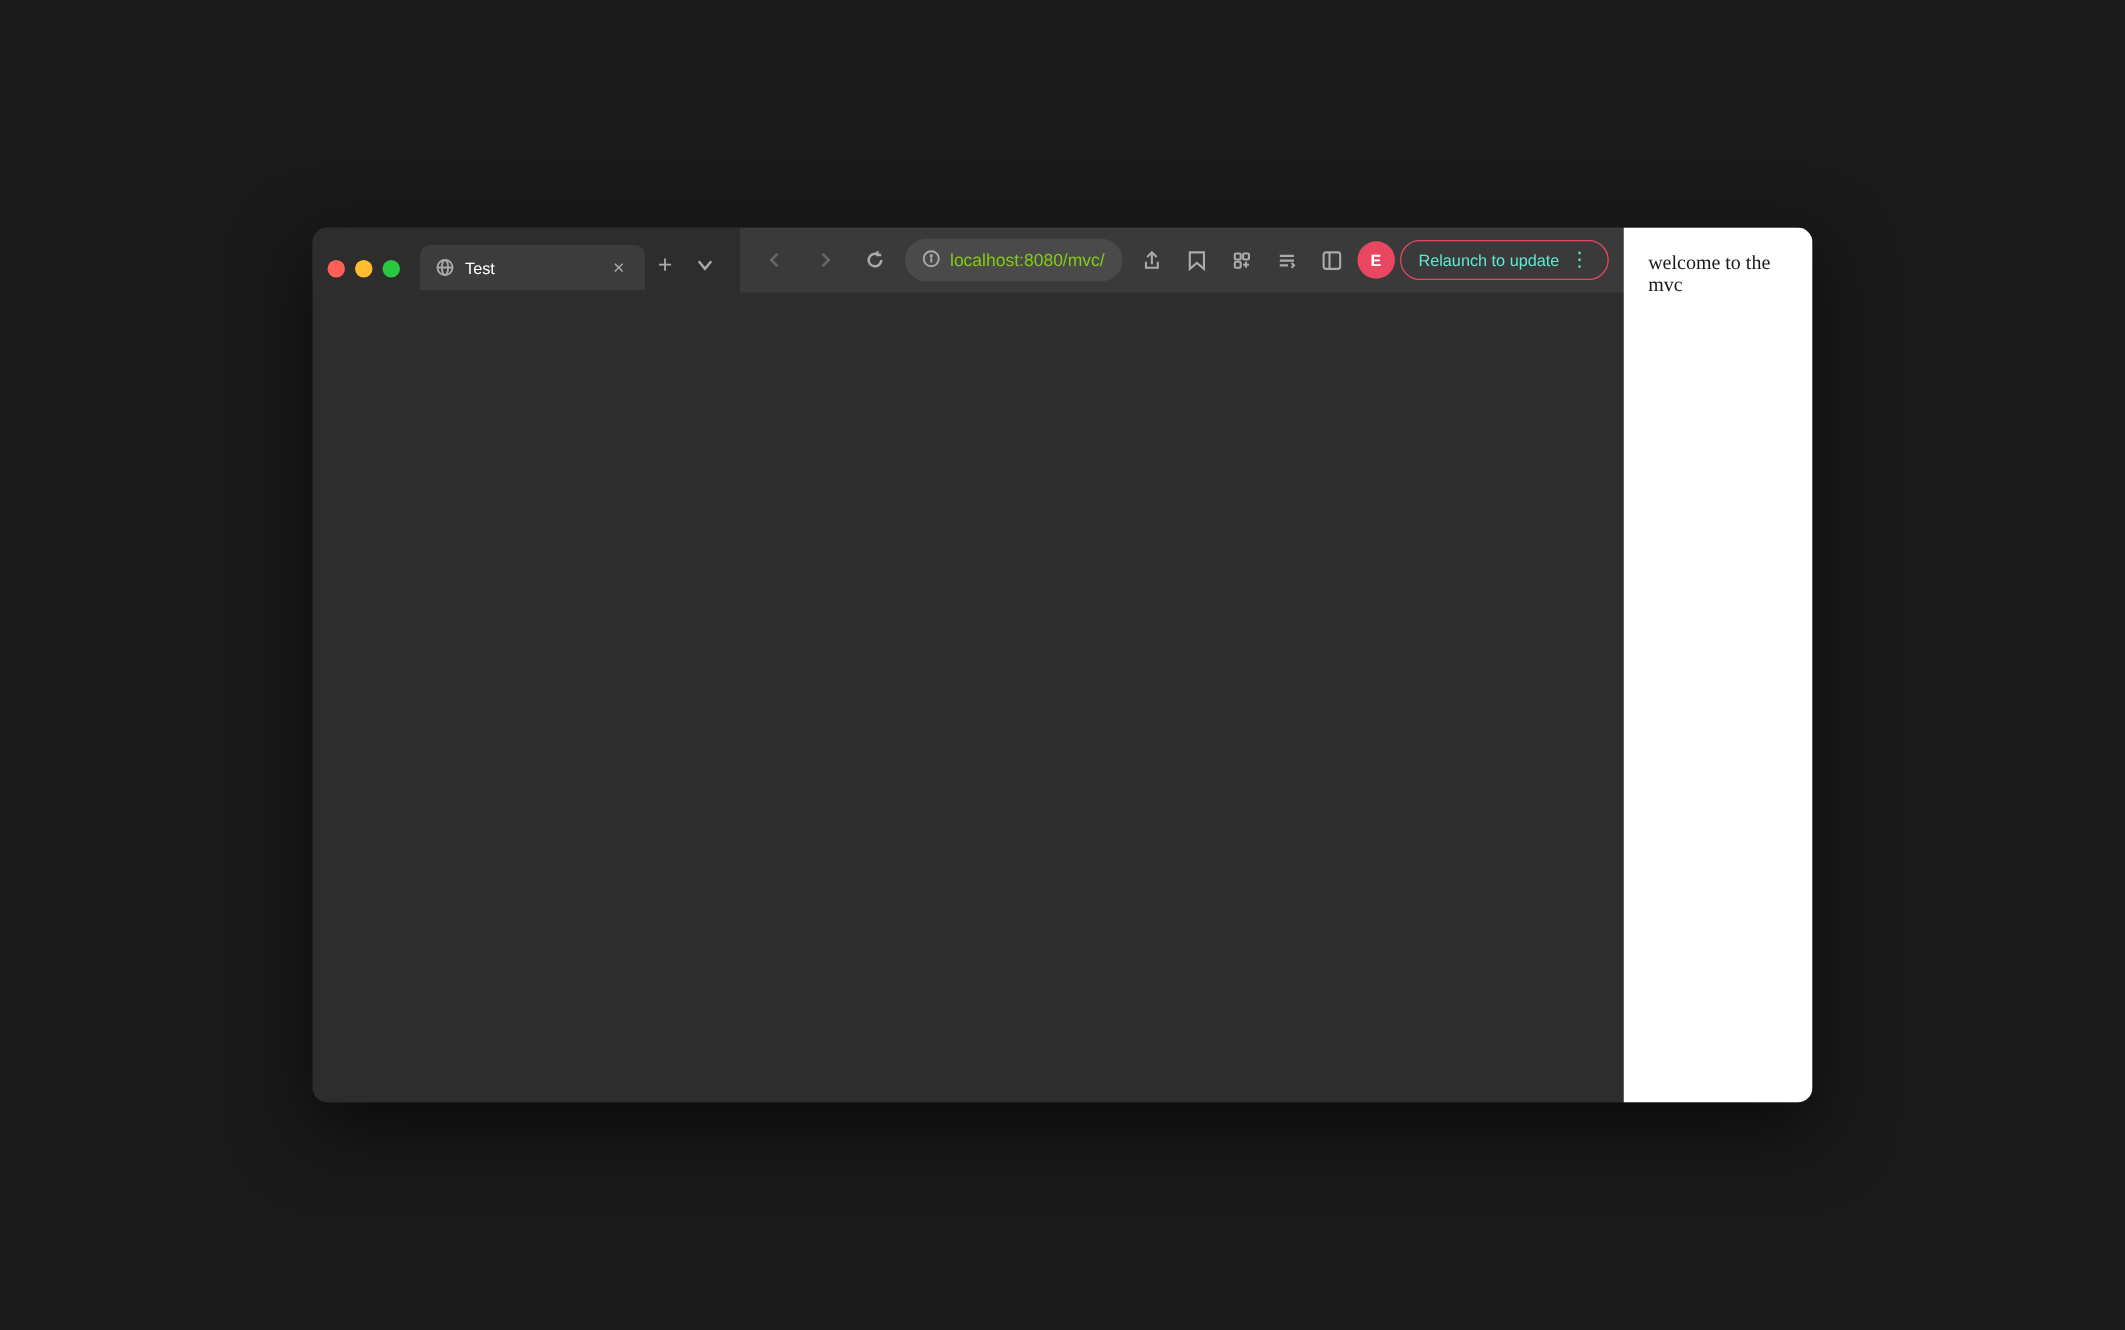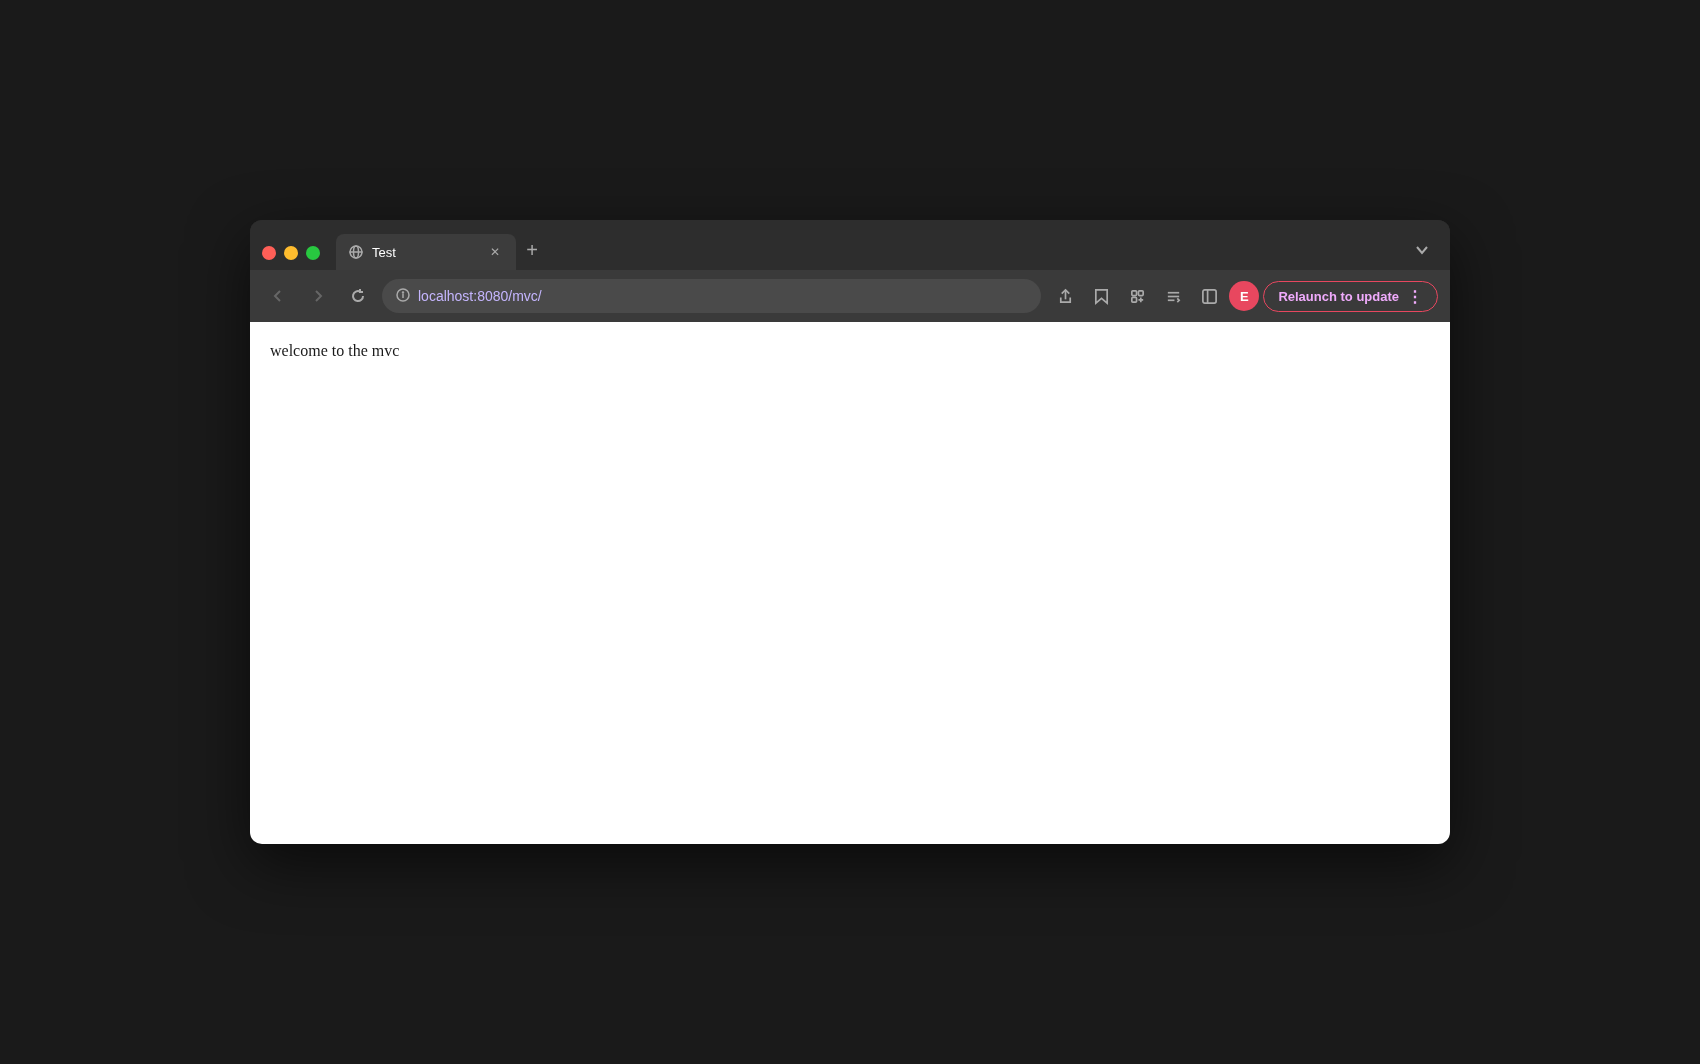--- a/index.html
+++ b/index.html
@@ -13,27 +13,27 @@
       width: 1700px;
       height: 1064px;
       display: flex;
       align-items: center;
       justify-content: center;
       font-family: -apple-system, BlinkMacSystemFont, 'Segoe UI', sans-serif;
     }
 
     .browser-window {
       width: 1200px;
-      height: 624px;
+      height: 700px;
       background: #2d2d2d;
       border-radius: 12px;
       overflow: hidden;
       box-shadow: 0 20px 60px rgba(0,0,0,0.6);
       display: flex;
-      flex-direction: column;
+      flex-direction: row;
     }
 
     
     .title-bar {
       background: #2d2d2d;
       height: 50px;
       display: flex;
       align-items: flex-end;
       padding: 0 12px;
       gap: 0;
@@ -169,21 +169,21 @@
     }
 
     .address-info-icon {
       color: #aaa;
       font-size: 14px;
       flex-shrink: 0;
     }
 
     .address-text {
       flex: 1;
-      color: #c4b5fd;
+      color: #84cc16;
       font-size: 14px;
     }
 
     .nav-actions {
       display: flex;
       align-items: center;
       gap: 4px;
     }
 
     .nav-icon-btn {
@@ -215,23 +215,23 @@
       justify-content: center;
     }
 
     .relaunch-btn {
       display: flex;
       align-items: center;
       gap: 6px;
       background: transparent;
       border: 1.5px solid #e8475f;
       border-radius: 20px;
-      color: #f0abfc;
+      color: #5eead4;
       font-size: 13px;
-      font-weight: 700;
+      font-weight: 400;
       padding: 5px 14px 5px 14px;
       cursor: pointer;
       white-space: nowrap;
     }
 
     .relaunch-btn .dots-icon {
       font-size: 16px;
       margin-left: 2px;
     }
 

